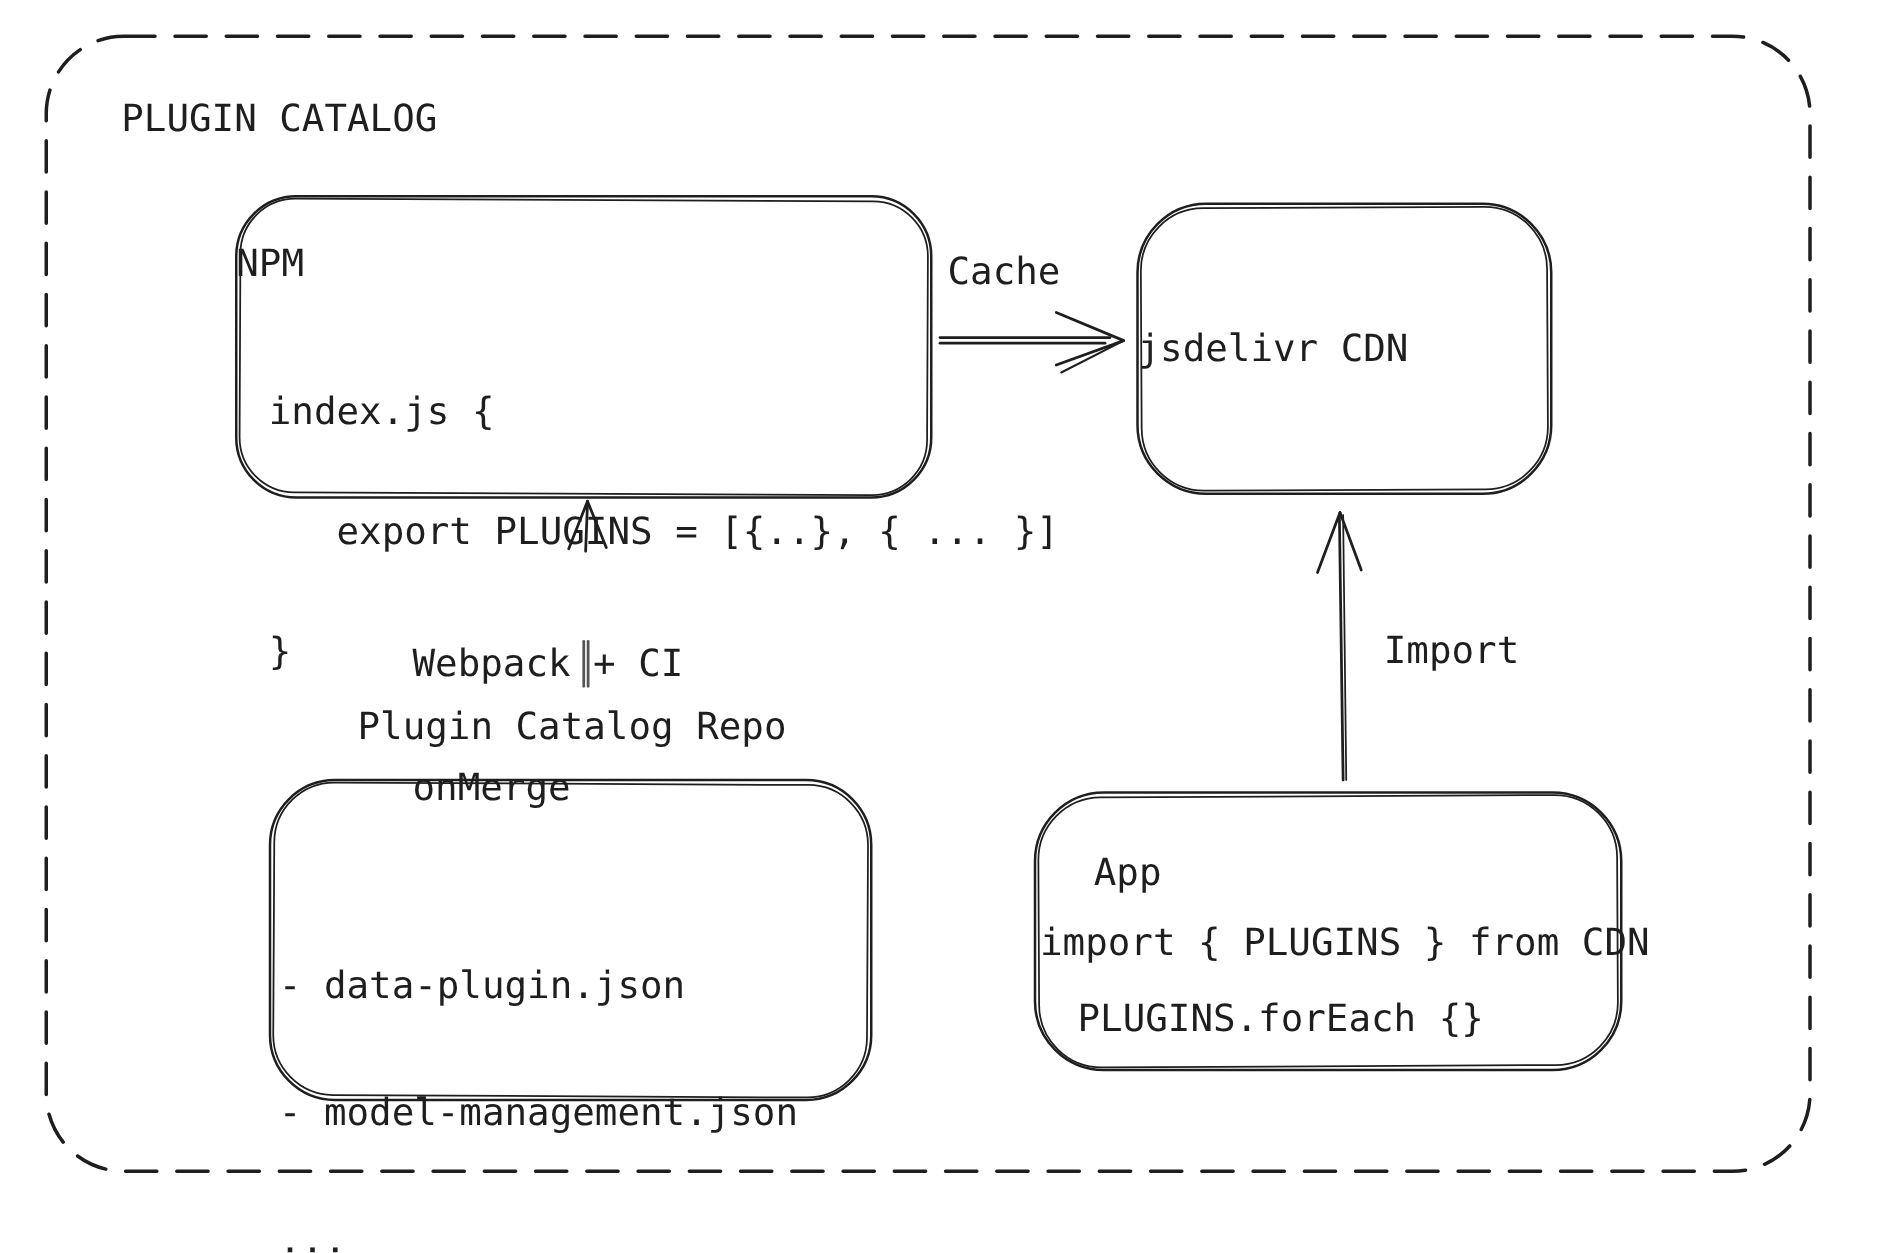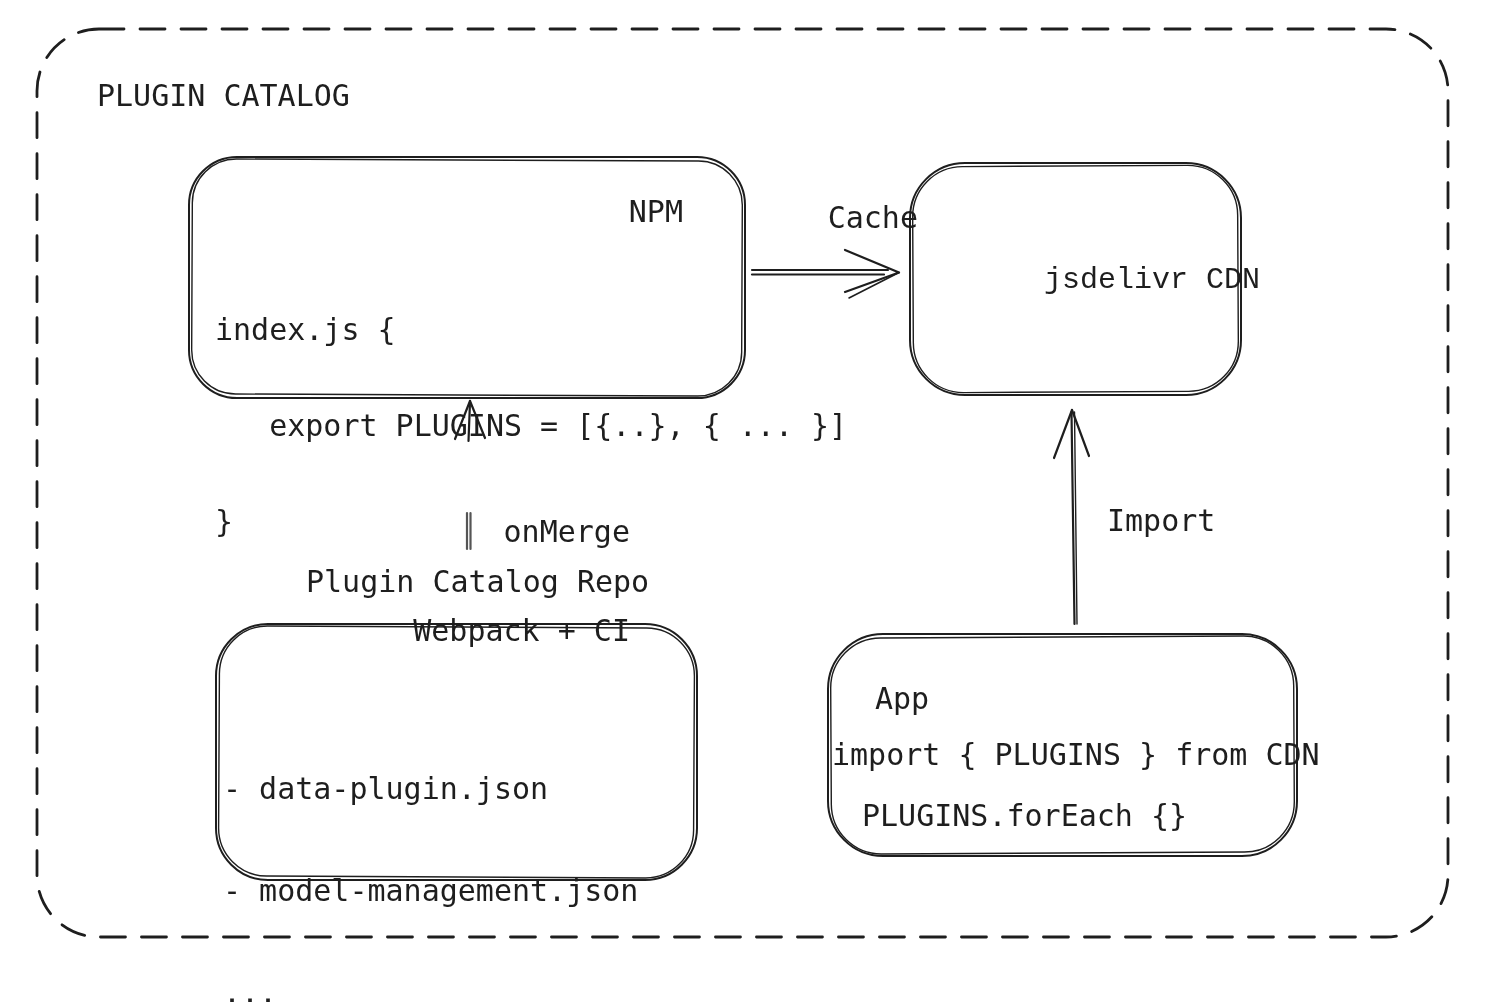--- a/index.html
+++ b/index.html
@@ -22,21 +22,21 @@
     top: 0;
   }
   .txt {
     position: absolute;
     font-family: "DejaVu Sans Mono", "Liberation Mono", monospace;
     font-size: 30px;
     line-height: 32px;
     color: #1e1e1e;
     white-space: pre;
   }
-  .center { text-align: right; padding-left: 20px; }
+  .center { text-align: left; }
   .lh34 { line-height: 34px; }
 </style>
 </head>
 <body>
 
 <div class="canvas">
 
   <svg class="shapes" width="1506" height="1002" viewBox="0 0 1506 1002" fill="none" stroke="#1e1e1e" stroke-linecap="round" stroke-linejoin="round">
 
     <g>
@@ -90,25 +90,25 @@
 
   <div class="txt center" style="left:189px; top:196px; width:474px;">NPM</div>
   <div class="txt" style="left:215px; top:250px;">
     <div>index.js {</div>
     <div>   export PLUGINS = [{..}, { ... }]</div>
     <div>}</div>
   </div>
 
   <div class="txt center" style="left:758px; top:202px; width:140px;">Cache</div>
 
-  <div class="txt center" style="left:910px; top:264px; width:330px;font-family:Liberation Mono, monospace;">jsdelivr CDN</div>
+  <div class="txt center" style="left:910px; top:264px; width:330px;">jsdelivr CDN</div>
 
   <div class="txt center" style="left:330px; top:449px; width:280px; line-height:33px;">
+    <div>Webpack + CI</div>
     <div>onMerge</div>
-    <div>Webpack + CI</div>
   </div>
 
   <div class="txt center" style="left:286px; top:566px; width:300px;">Plugin Catalog Repo</div>
   <div class="txt lh34" style="left:223px; top:704px;">
     <div>- data-plugin.json</div>
     <div>- model-management.json</div>
     <div>...</div>
   </div>
 
   <div class="txt" style="left:1107px; top:505px;">Import</div>

